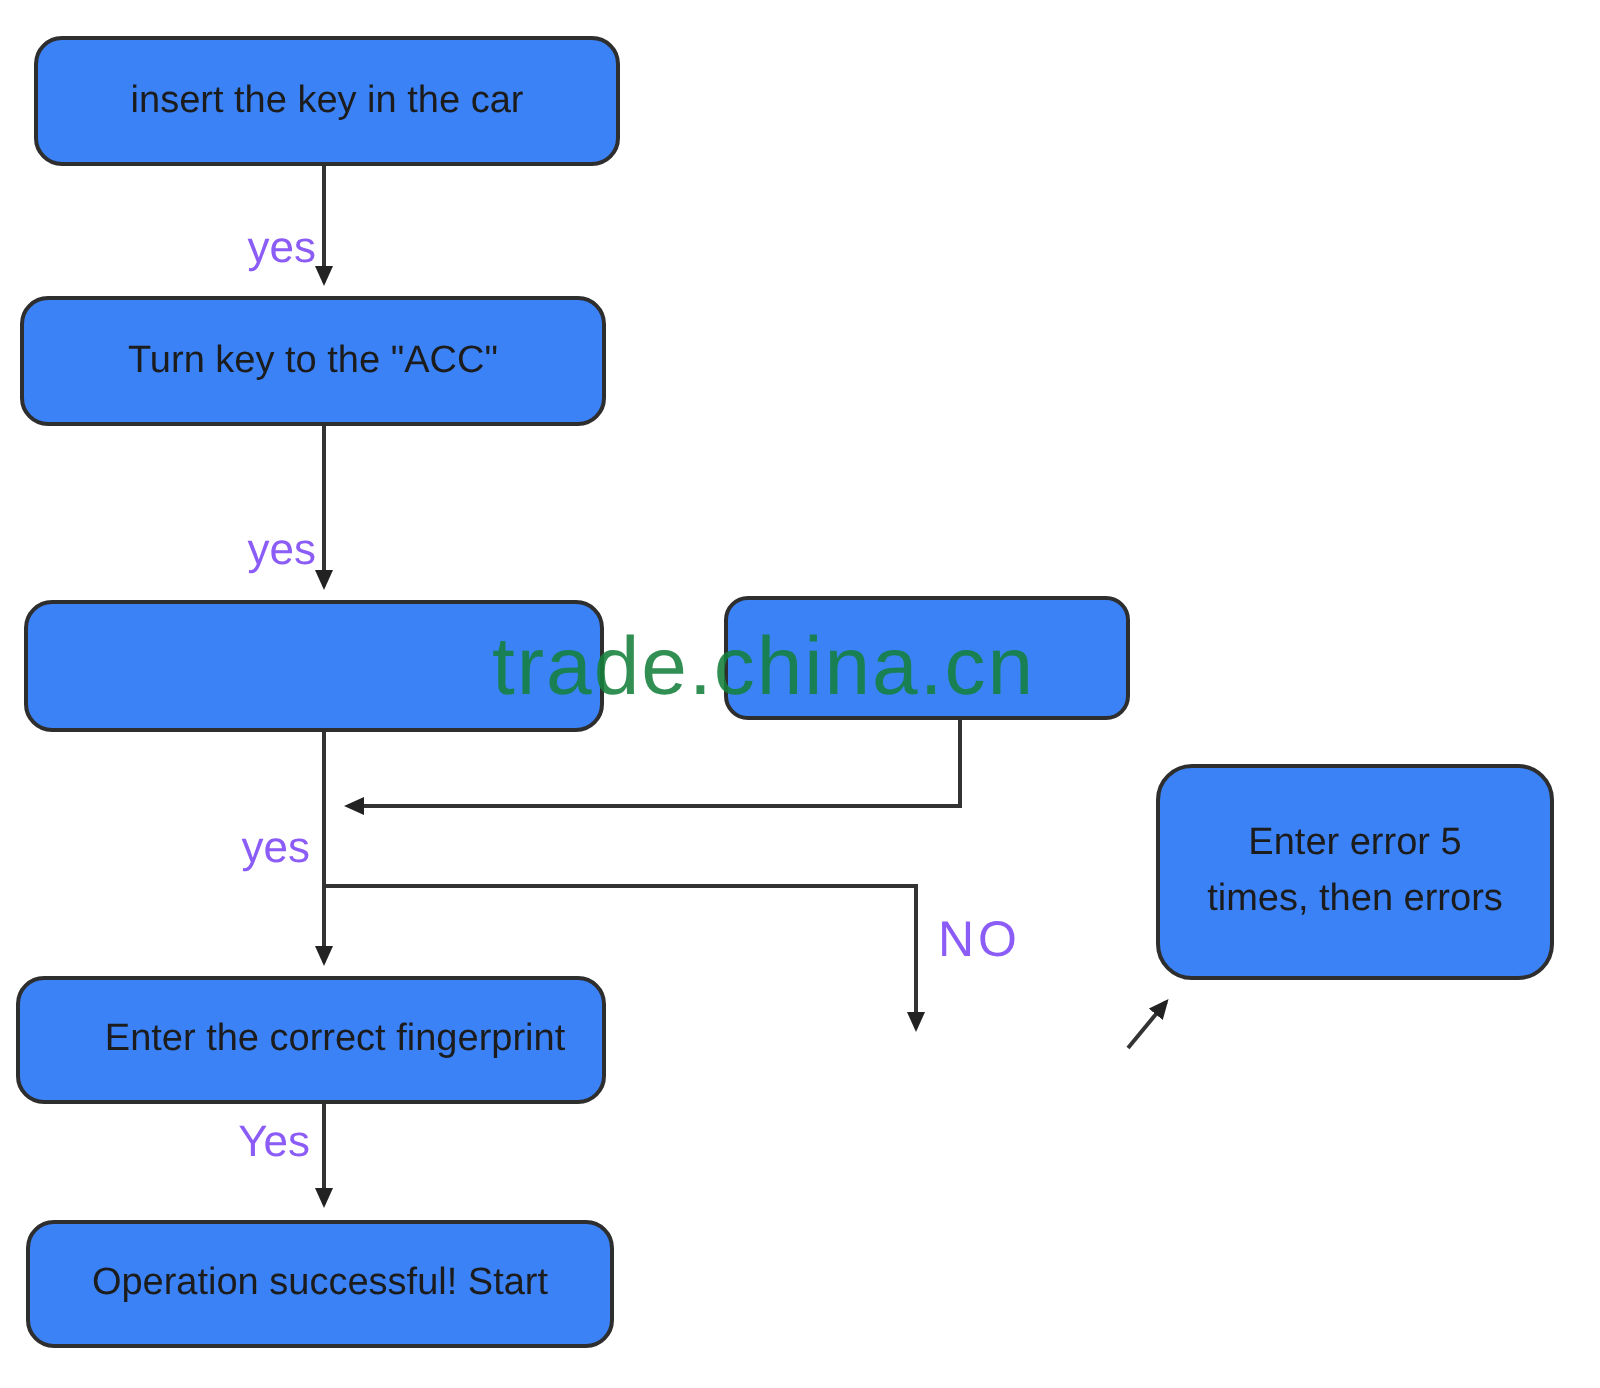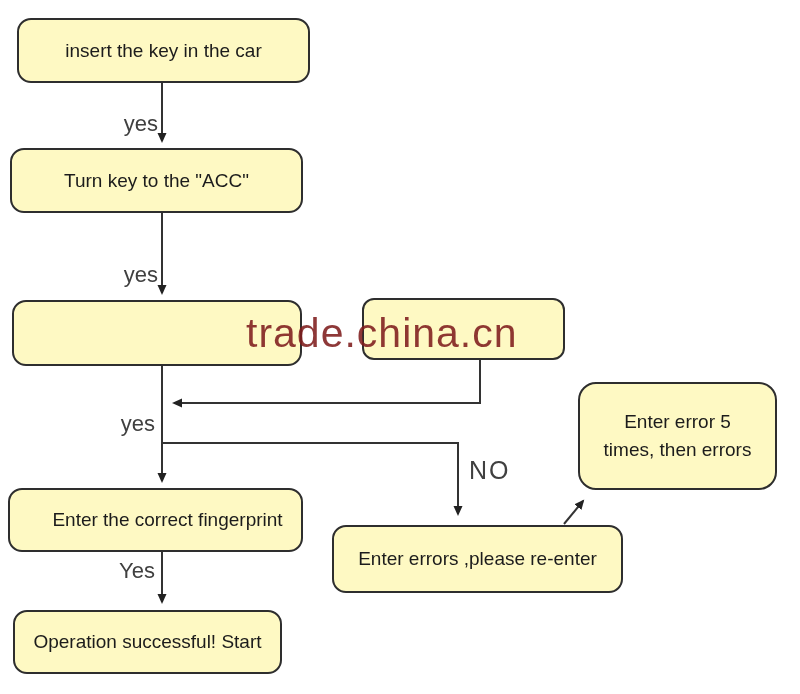--- a/index.html
+++ b/index.html
@@ -17,56 +17,56 @@
   }
   .connector-layer {
     position: absolute;
     left: 0; top: 0;
     width: 800px; height: 694px;
     z-index: 1;
   }
   .node {
     position: absolute;
     box-sizing: border-box;
-    background: #fef9c3;
+    background: #3b82f6;
     border: 2px solid #2e2e2e;
     border-radius: 14px;
     display: flex;
     align-items: center;
     justify-content: center;
     font-size: 19px;
     color: #1c1c1c;
     z-index: 2;
     text-align: center;
   }
   .node.two-line {
     flex-direction: column;
     justify-content: space-evenly;
     border-radius: 18px;
     padding: 22px 6px;
   }
   .edge-label {
     position: absolute;
     font-size: 22px;
-    color: #404040;
+    color: #8b5cf6;
     z-index: 3;
     text-align: right;
   }
   .edge-label.no-label {
     font-size: 25px;
     letter-spacing: 2px;
     text-align: left;
   }
   .watermark {
     position: absolute;
     left: 246px;
     top: 310px;
     font-size: 41px;
     letter-spacing: 1px;
-    color: #7f1d1d;
+    color: #15803d;
     opacity: 0.88;
     z-index: 5;
     white-space: nowrap;
     pointer-events: none;
   }
 </style>
 </head>
 <body>
 
 <div class="canvas">
@@ -106,27 +106,24 @@
   </div>
 
   <div class="node" style="left:362px; top:298px; width:203px; height:62px; border-radius:12px;">
     <span></span>
   </div>
 
   <div class="node" style="left:8px; top:488px; width:295px; height:64px;padding-left:24px;">
     <span>Enter the correct fingerprint</span>
   </div>
 
-  <div class="node" style="left:13px; top:610px; width:269px; height:64px;">
+  <div class="node" style="left:13px; top:610px; width:294px; height:64px;">
     <span>Operation successful! Start</span>
   </div>
 
-  <div class="node" style="left:332px; top:525px; width:291px; height:68px;">
-    <span>Enter errors ,please re-enter</span>
-  </div>
 
   <div class="node two-line" style="left:578px; top:382px; width:199px; height:108px;">
     <span>Enter error 5</span>
     <span>times, then errors</span>
   </div>
 
   <div class="edge-label" style="left:108px; top:111px; width:50px;">yes</div>
 
   <div class="edge-label" style="left:108px; top:262px; width:50px;">yes</div>
 

